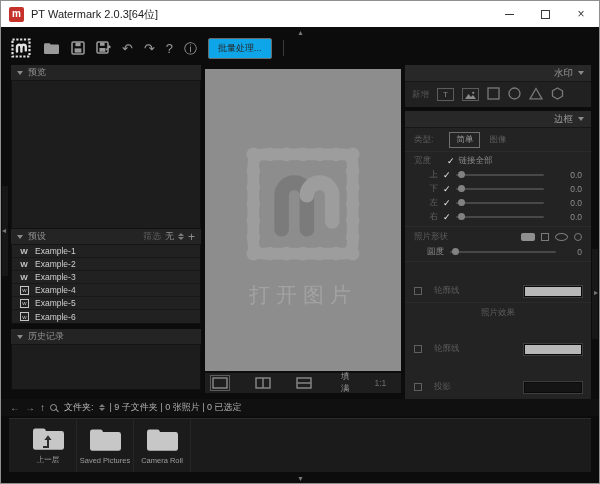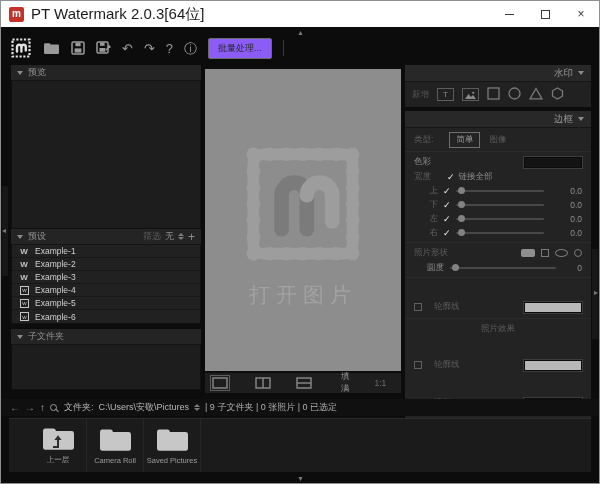--- a/index.html
+++ b/index.html
@@ -2,29 +2,29 @@
 <html><head>
 <meta charset="utf-8">
 <style>
   * { margin:0; padding:0; box-sizing:border-box; }
   body { width:600px; height:484px; font-family:"Liberation Sans", sans-serif; background:#0c0c0c; overflow:hidden; }
   #app { position:relative; width:600px; height:484px; background:#0c0c0c; border:1px solid #8f8f8f; }
 
   
   .titlebar { position:absolute; top:0; left:0; right:0; height:26px; background:#ffffff; display:flex; align-items:center; padding-left:8px; }
   .app-icon { width:15px; height:15px; background:#c5322b; border-radius:2px; color:#fff; font-size:10px; font-weight:bold; display:flex; align-items:center; justify-content:center; line-height:1; }
-  .title-text { font-size:15px; color:#1c1c1c; margin-left:7px; flex:1; }
+  .title-text { font-size:11px; color:#1c1c1c; margin-left:7px; flex:1; }
   .win-btn { width:36px; height:26px; display:flex; align-items:center; justify-content:center; color:#3a3a3a; font-size:12px; }
   .min-glyph { width:9px; height:1px; background:#3a3a3a; }
   .max-glyph { width:9px; height:9px; border:1px solid #3a3a3a; }
 
   
   .toolbar { position:absolute; top:33px; left:9px; height:28px; display:flex; align-items:center; gap:11px; }
   .tb-icon { color:#9a9a9a; font-size:13px; line-height:1; display:flex; align-items:center; justify-content:center; }
-  .batch-btn { background:#8b5cf6; border:1px solid #6b6b6b; color:#282828; font-size:9px; padding:3px 9px; border-radius:2px; }
+  .batch-btn { background:#0ea5e9; border:1px solid #6b6b6b; color:#282828; font-size:9px; padding:3px 9px; border-radius:2px; }
   .tb-sep { width:1px; height:16px; background:#3a3a3a; }
   .collapse-arrow { position:absolute; color:#777; font-size:7px; line-height:1; }
 
   
   .left-panel { position:absolute; left:10px; top:64px; width:190px; }
   .panel-header { height:16px; background:#242424; border-bottom:1px solid #141414; display:flex; align-items:center; gap:5px; padding:0 6px; font-size:9px; color:#909090; }
   .tri { width:0; height:0; border-left:3.5px solid transparent; border-right:3.5px solid transparent; border-top:4px solid #8a8a8a; }
   .preview-box { height:148px; background:#1d1d1d; border:1px solid #101010; border-top:none; }
   .presets-header { margin-top:0; }
   .ph-right { margin-left:auto; display:flex; align-items:center; gap:4px; }
@@ -89,21 +89,21 @@
   .edge-arrow { position:absolute; color:#7a7a7a; font-size:8px; line-height:1; }
 
   
   .statusbar { position:absolute; left:0; right:0; top:398px; height:17px; background:#101010; display:flex; align-items:center; gap:5px; padding:0 9px; font-size:9px; color:#b8b8b8; }
   .nav-ar { font-size:10px; color:#8a8a8a; }
   .search-ic { position:relative; width:7px; height:7px; border:1.3px solid #999; border-radius:50%; margin-right:2px; }
   .search-ic::after { content:''; position:absolute; width:4px; height:1.4px; background:#999; right:-3.4px; bottom:-1.4px; transform:rotate(45deg); }
   .sb-info { color:#b0b0b0; }
 
   
-  .strip { position:absolute; left:8px; right:8px; top:417px; height:54px; background:#1b1b1b; border-top:1px solid #2c2c2c; display:flex; padding-left:21px; }
+  .strip { position:absolute; left:8px; right:8px; top:417px; height:54px; background:#1b1b1b; border-top:1px solid #2c2c2c; display:flex; padding-left:11px; }
   .tile { width:57px; display:flex; flex-direction:column; align-items:center; justify-content:center; gap:3px; border-right:1px solid #262626; }
   .tile-label { font-size:7.5px; color:#9e9e9e; white-space:nowrap; }
 </style>
 </head>
 <body>
 
 <div id="app">
 
   <div class="titlebar">
     <div class="app-icon">m</div>
@@ -199,21 +199,21 @@
         <span>Example-5</span>
       </div>
       <div class="preset-row">
         <span class="stamp-glyph">w</span>
         <span>Example-6</span>
       </div>
     </div>
 
     <div class="panel-header history-header">
       <span class="tri"></span>
-      <span>子文件夹</span>
+      <span>历史记录</span>
     </div>
     <div class="history-box"></div>
   </div>
 
   <div class="canvas">
     <svg width="146" height="146" viewBox="0 0 150 150">
       <rect x="24" y="24" width="102" height="102" rx="10" fill="none" stroke="#9d9d9d" stroke-width="12"></rect>
       <g fill="#9d9d9d">
         <circle cx="24" cy="24" r="7"></circle>
           <circle cx="126" cy="24" r="7"></circle>
@@ -308,24 +308,20 @@
         <span>边框</span>
         <span class="tri"></span>
       </div>
       <div class="border-body">
         <div class="row type-row">
           <span class="dim">类型:</span>
           <span class="type-chip">简单</span>
           <span class="type-dim">图像</span>
         </div>
         <div class="hr"></div>
-        <div class="row color-row">
-          <span>色彩</span>
-          <span class="swatch" style="background: rgb(20, 20, 20);"></span>
-        </div>
         <div class="row width-row">
           <span class="dim">宽度</span>
           <span class="check" style="margin-left:16px;">✓</span>
           <span style="margin-left:4px;">链接全部</span>
         </div>
         <div class="row slider-row">
           <span class="sl-label">上</span>
           <span class="check">✓</span>
           <span class="track">
               <span class="knob"></span>
@@ -401,21 +397,20 @@
   <div class="edge-arrow" style="left:1px; top:226px;">◂</div>
   <div class="edge-strip" style="right:1px; top:248px; height:90px;"></div>
   <div class="edge-arrow" style="right:1px; top:288px;">▸</div>
 
   <div class="statusbar">
     <span class="nav-ar">←</span>
     <span class="nav-ar">→</span>
     <span class="nav-ar" style="color:#b5b5b5;">↑</span>
     <span class="search-ic"></span>
     <span>文件夹:</span>
-    <span>C:\Users\安敬\Pictures</span>
     <span class="spinner">
         <span class="spin-up"></span>
         <span class="spin-dn"></span>
       </span>
     <span class="sb-info">| 9 子文件夹 | 0 张照片 | 0 已选定</span>
   </div>
 
   <div class="strip">
     <div class="tile">
       <svg width="35" height="26" viewBox="0 0 35 26">
@@ -423,25 +418,25 @@
         <path d="M12,21 h6" stroke="#2e2e2e" stroke-width="2" fill="none"></path>
         <path d="M17,21 V13" stroke="#2e2e2e" stroke-width="2" fill="none"></path>
         <path d="M13.4,14 L17,9.2 L20.6,14 z" fill="#2e2e2e"></path>
       </svg>
       <span class="tile-label">上一层</span>
     </div>
     <div class="tile">
       <svg width="35" height="26" viewBox="0 0 35 26">
         <path d="M2,5 q0,-2.4 2.4,-2.4 h8 q2,0 2.6,2.4 h15.6 q2.4,0 2.4,2.4 v14 q0,2.4 -2.4,2.4 H4.4 q-2.4,0 -2.4,-2.4 z" fill="#c7c7c7"></path>
       </svg>
-      <span class="tile-label">Camera Roll</span>
+      <span class="tile-label">Saved Pictures</span>
     </div>
     <div class="tile">
       <svg width="35" height="26" viewBox="0 0 35 26">
         <path d="M2,5 q0,-2.4 2.4,-2.4 h8 q2,0 2.6,2.4 h15.6 q2.4,0 2.4,2.4 v14 q0,2.4 -2.4,2.4 H4.4 q-2.4,0 -2.4,-2.4 z" fill="#c7c7c7"></path>
       </svg>
-      <span class="tile-label">Saved Pictures</span>
+      <span class="tile-label">Camera Roll</span>
     </div>
   </div>
 
   <div class="collapse-arrow" style="top:474px; left:296px;">▼</div>
 
 </div>
 
 </body></html>

